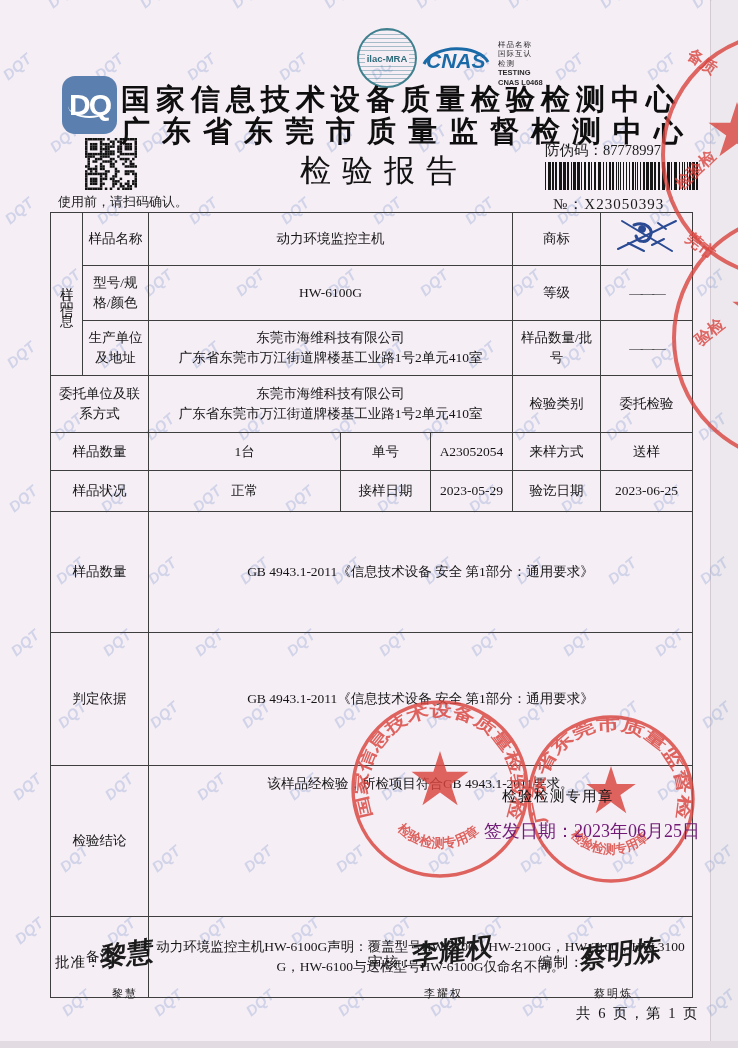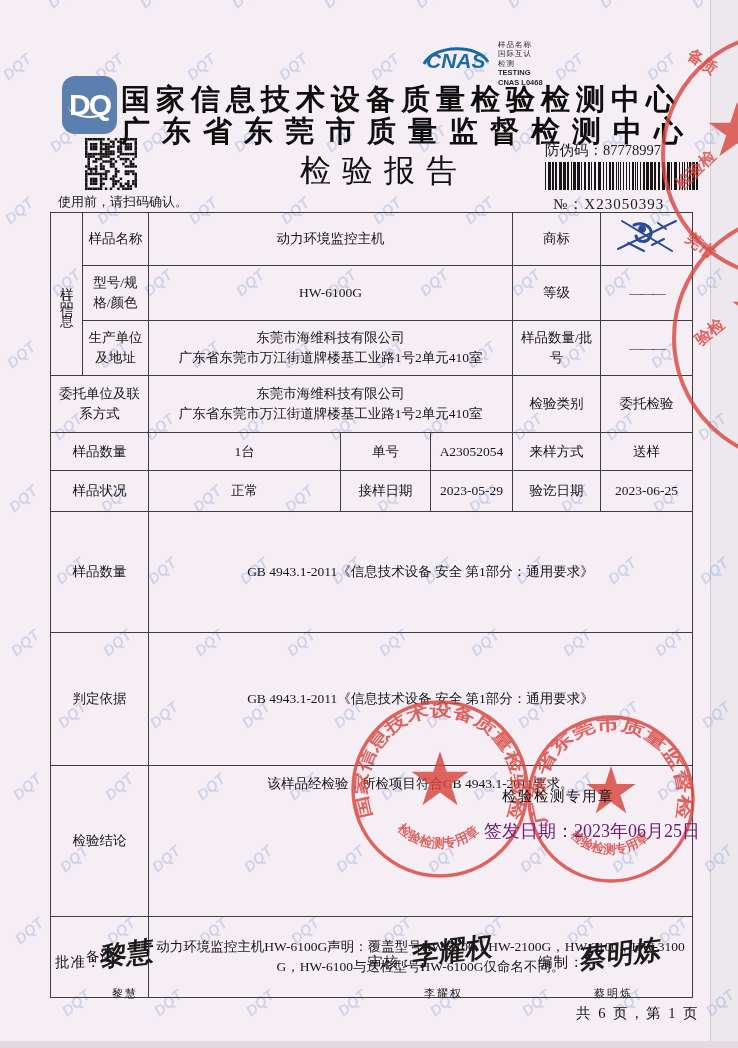--- a/index.html
+++ b/index.html
@@ -227,20 +227,23 @@
   <div class="bottom-strip"></div>
 
   <div class="content">
 
     <div class="dqt-logo">
       <span>DQ</span>
       <i class="dqt-swoosh"></i>
     </div>
 
 
+    <div class="ilac">
+      <span>ilac-MRA</span>
+    </div>
 
     <div class="cnas">
       <div class="cnas-mark">
         <svg width="72" height="36" viewBox="0 0 72 36">
           <path d="M4,24 C14,4 58,4 68,22" fill="none" stroke="#1b6aa8" stroke-width="3"></path>
           <text x="6" y="28" font-family="Liberation Sans, sans-serif" font-size="21" font-weight="bold" font-style="italic" fill="#1b6aa8">CNAS</text>
         </svg>
       </div>
       <div class="cnas-side">
         <div class="zh">样品名称</div>

